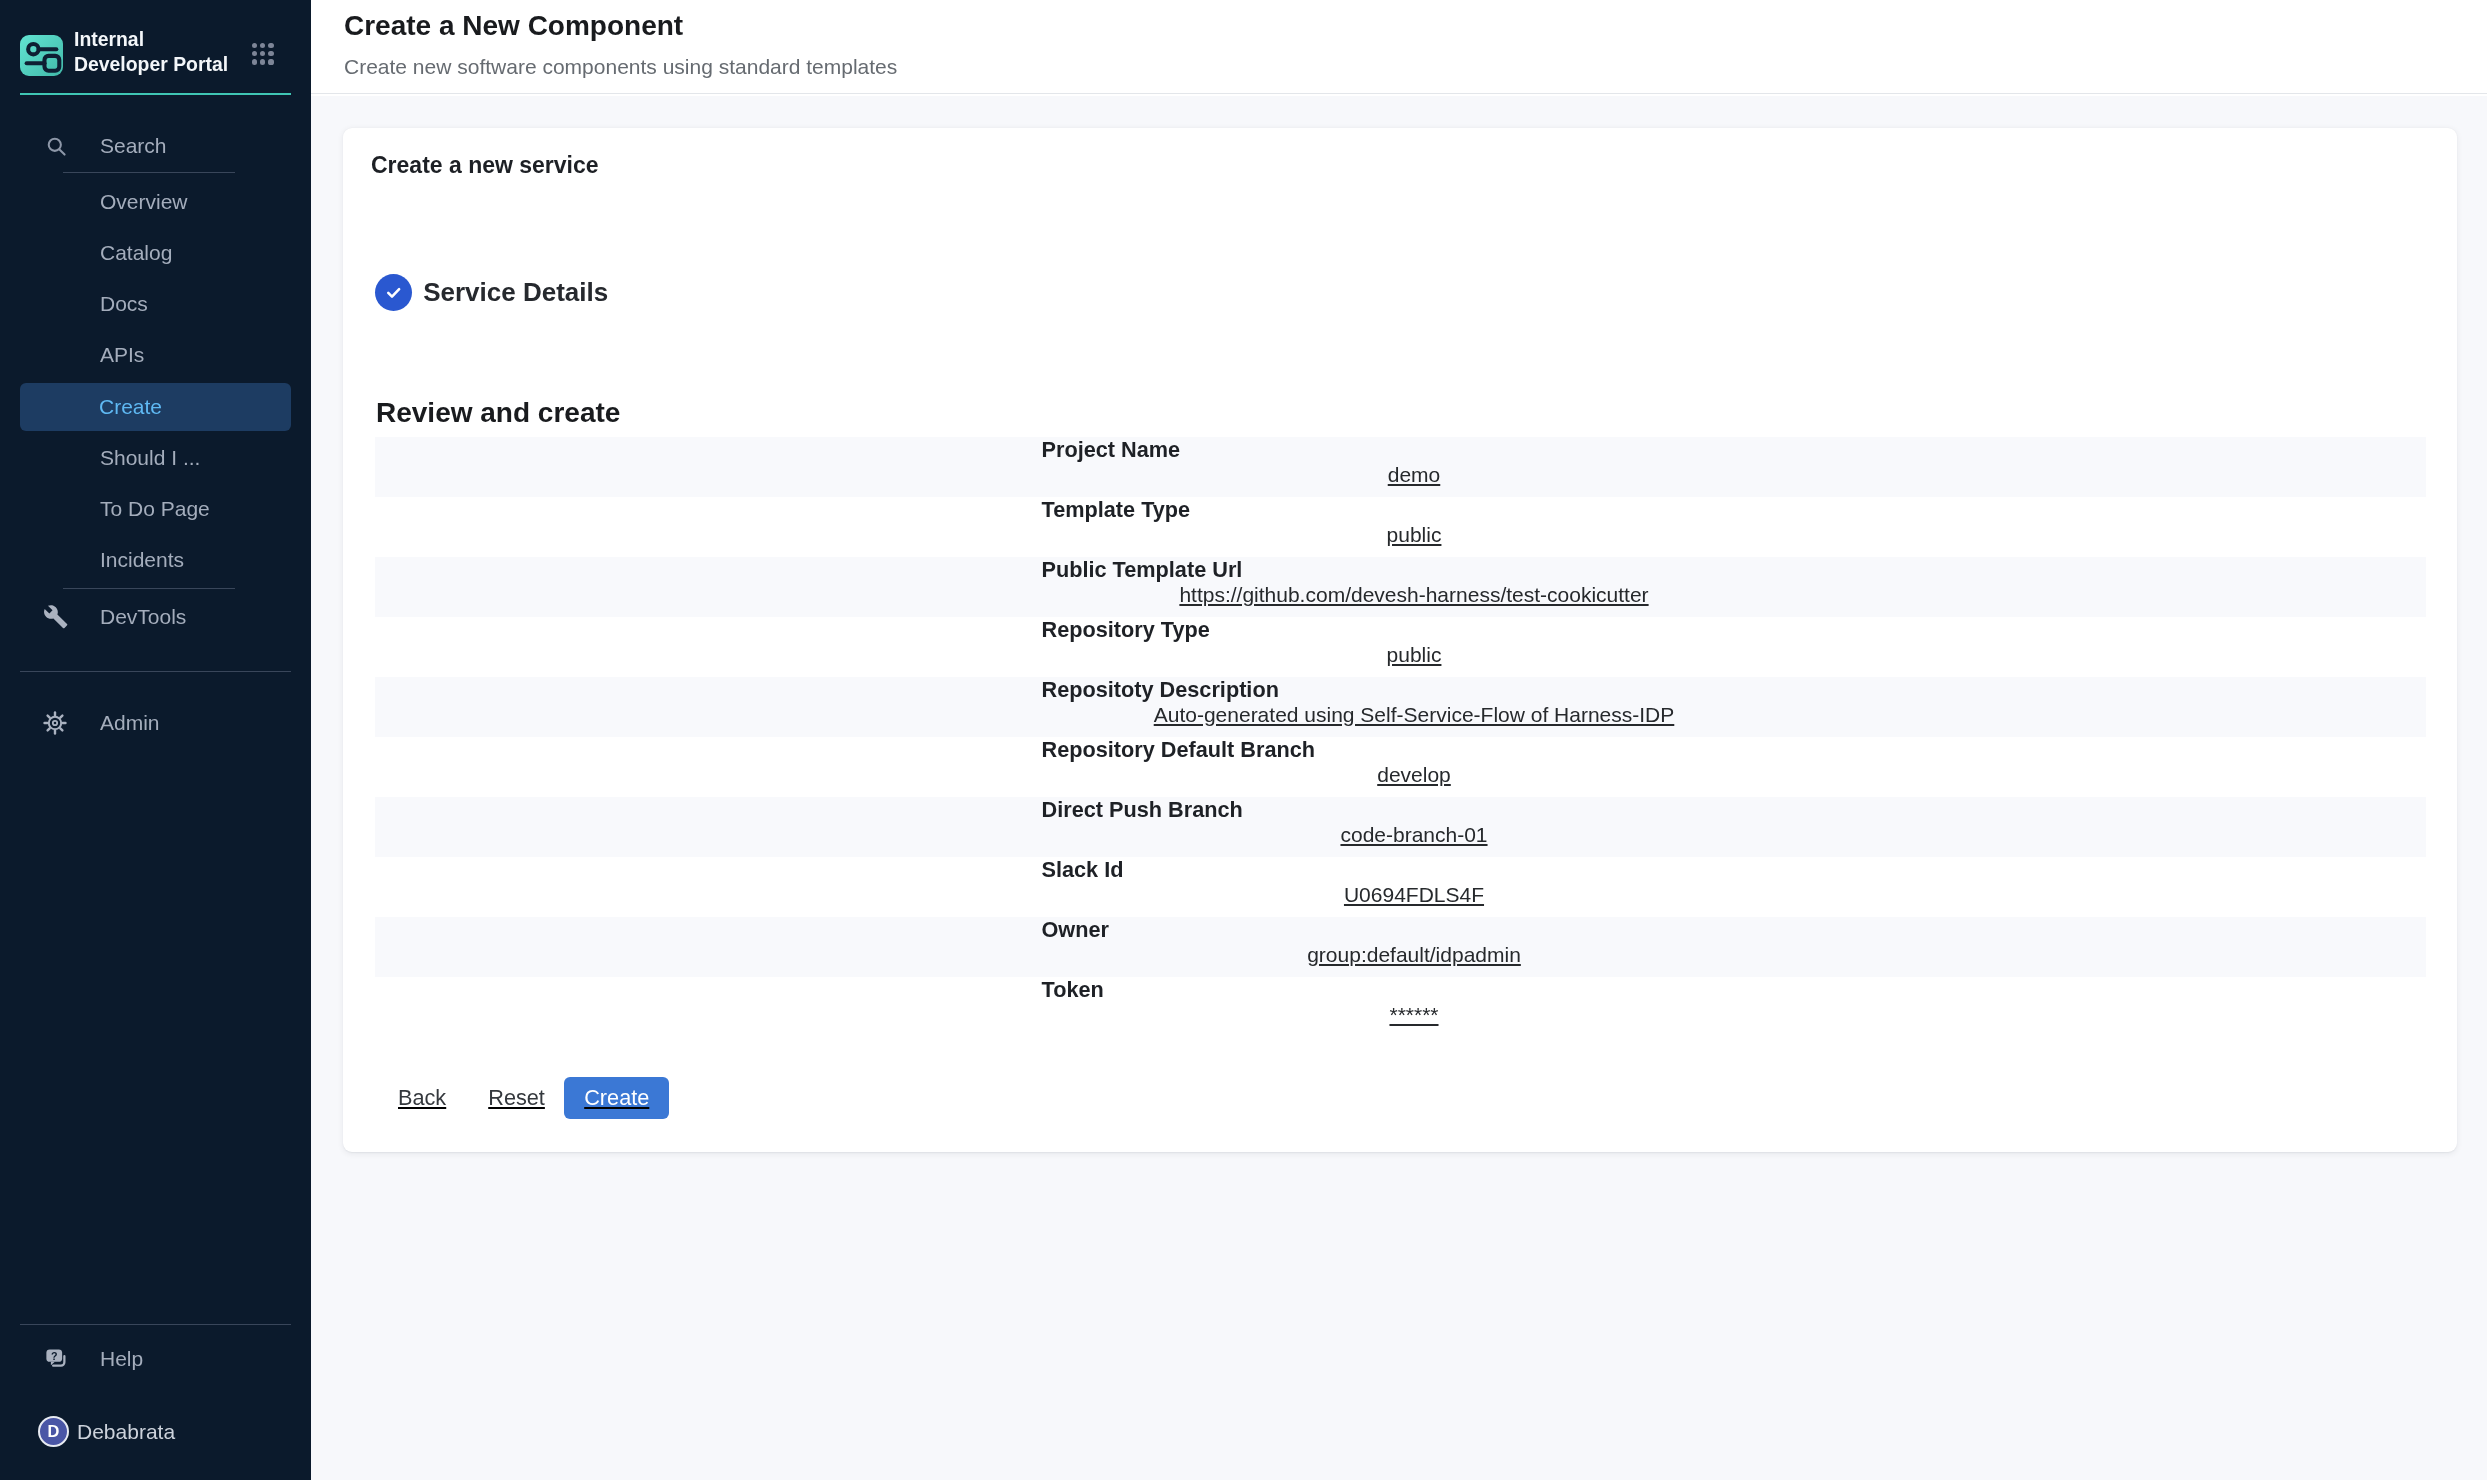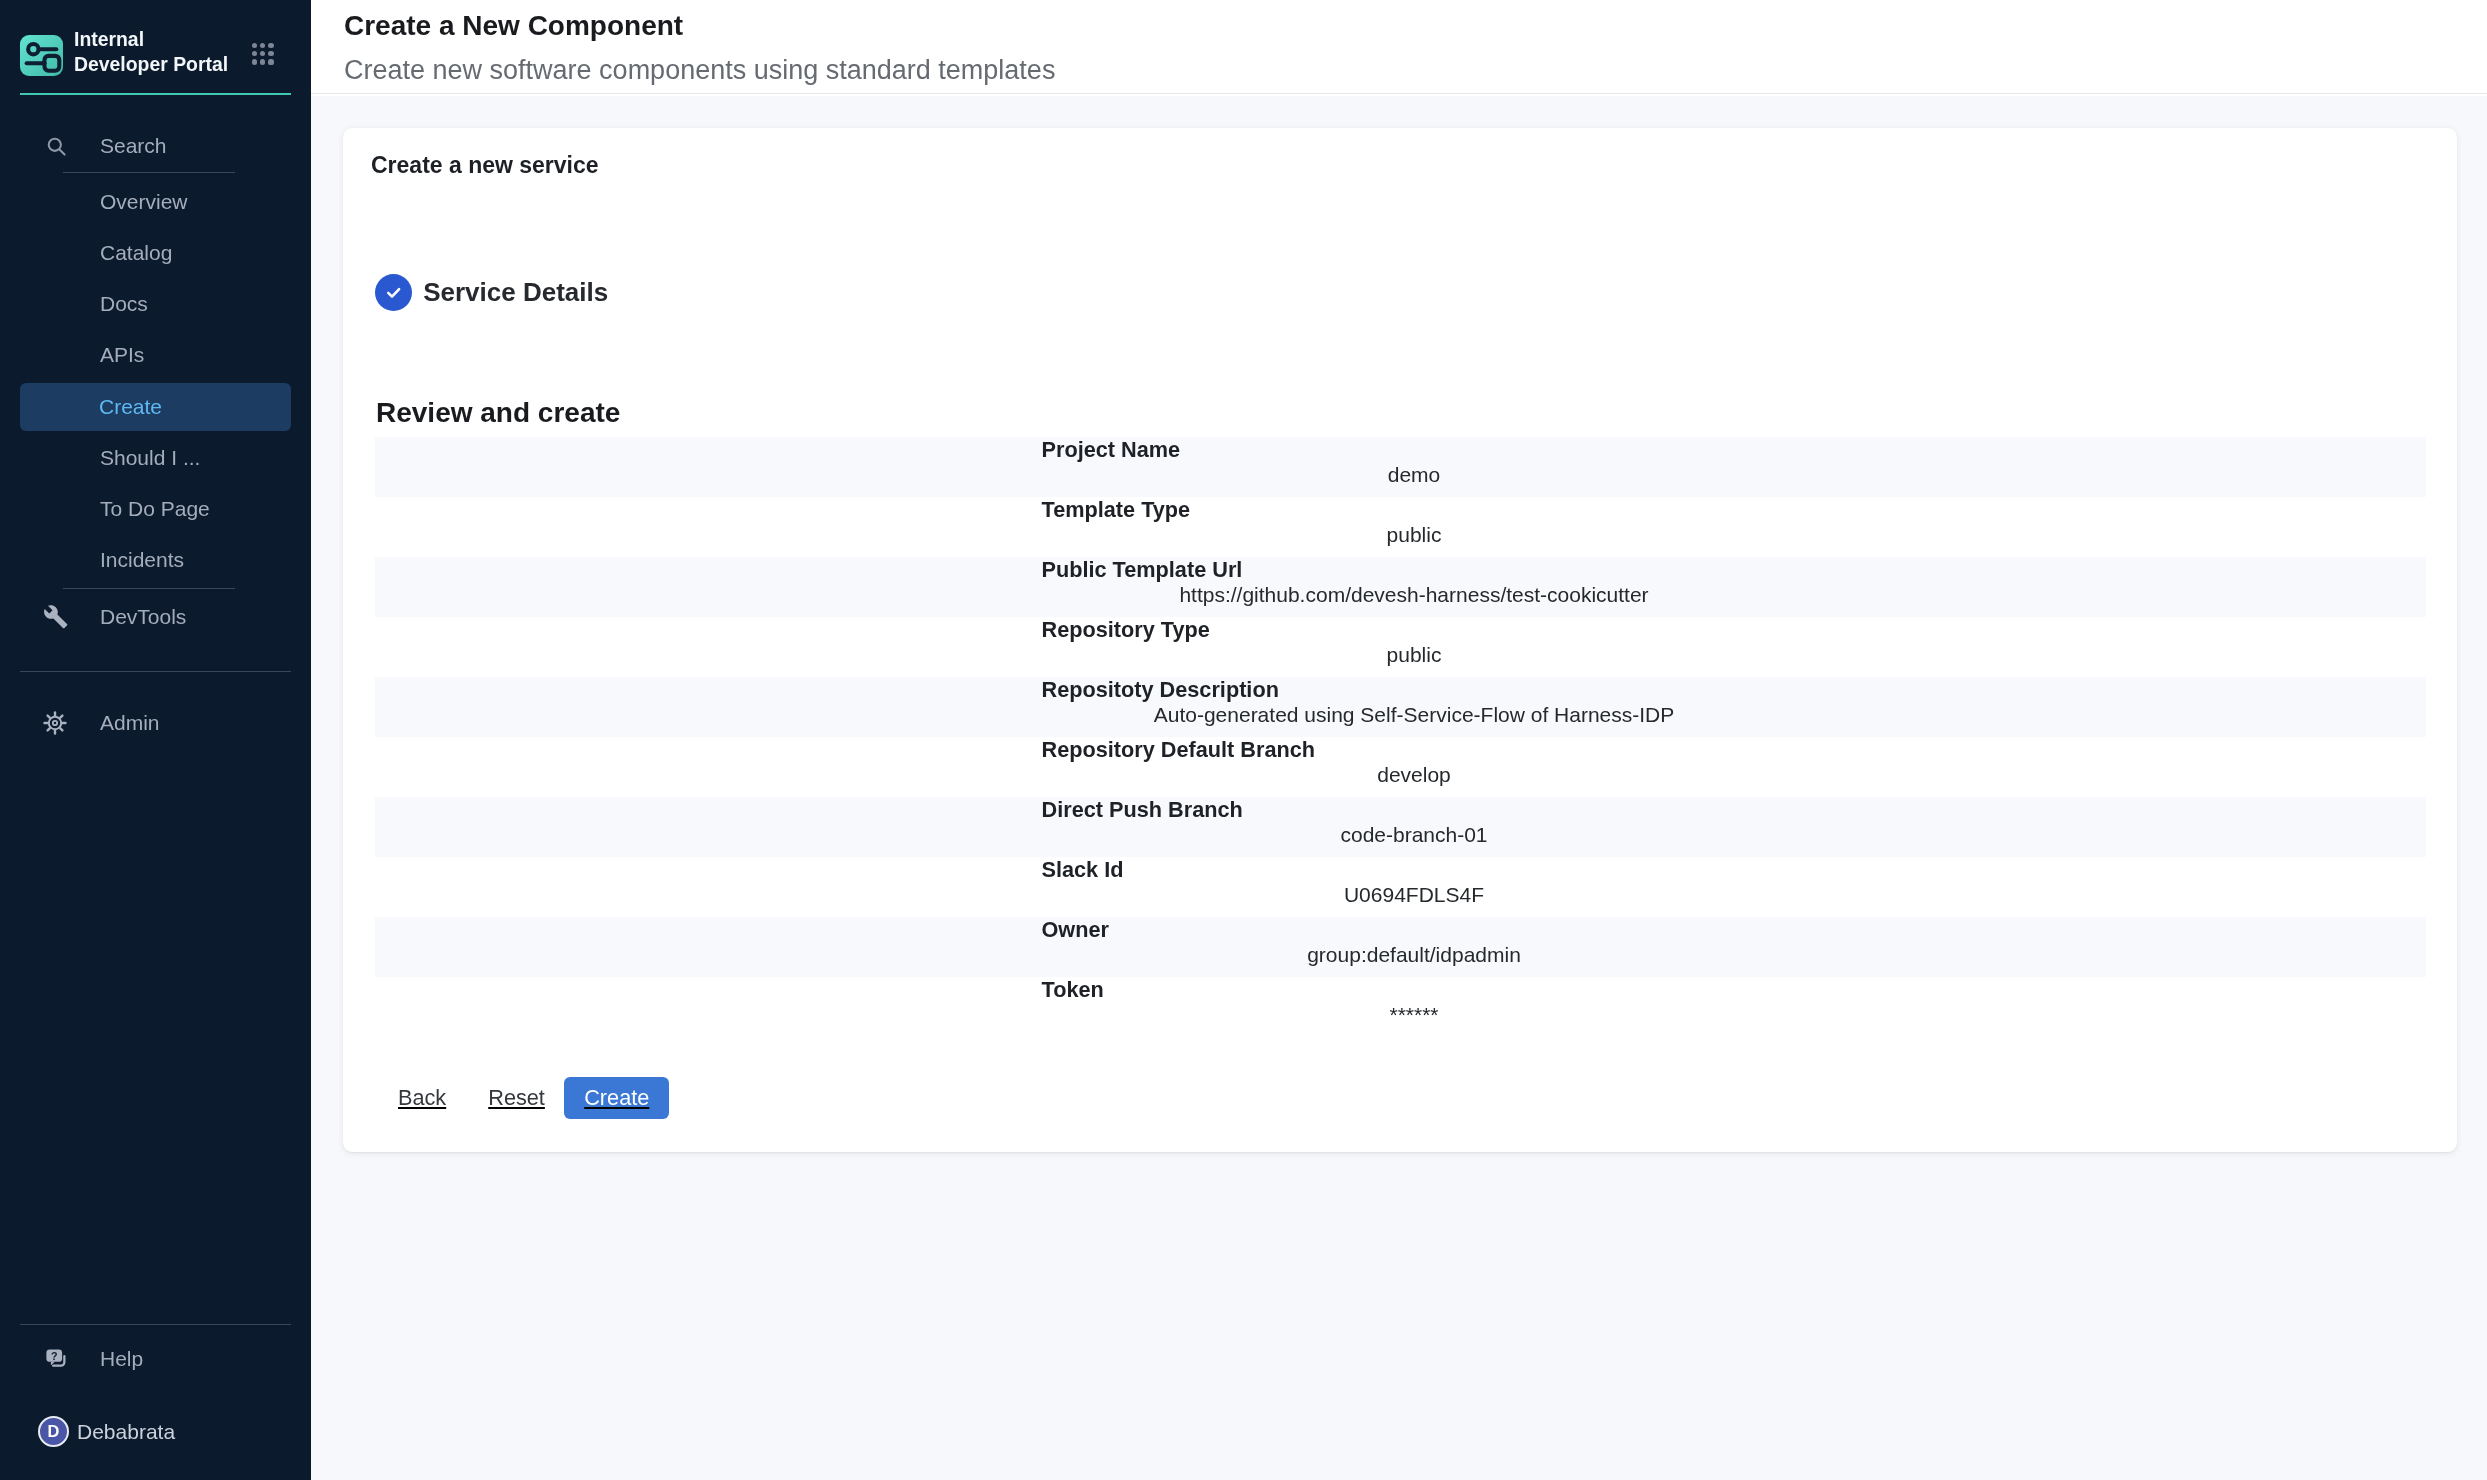--- a/index.html
+++ b/index.html
@@ -37,38 +37,38 @@
   .divider-long{position:absolute;left:20px;width:271px;height:0.7px;background:#39465a;}
 
   .avatar{position:absolute;left:38px;top:1416px;width:31px;height:31px;border-radius:50%;
     background:#4a56a6;border:2.2px solid #e8ebf2;display:flex;align-items:center;justify-content:center;
     color:#fff;font-size:16.4px;font-weight:bold;cursor:pointer;}
   .user-name{position:absolute;left:77px;top:1416px;height:31px;display:flex;align-items:center;color:#ccd2db;font-size:21px;cursor:pointer;}
 
   
   .main-header{position:absolute;left:311px;top:0;width:2176px;height:94px;background:#fff;border-bottom:1.5px solid #e3e6ea;}
   .page-title{position:absolute;left:33px;top:9.7px;font-size:28px;font-weight:600;color:#191b1e;}
-  .page-subtitle{position:absolute;left:33px;top:55px;font-size:27px;color:#666b71;text-align:right;}
+  .page-subtitle{position:absolute;left:33px;top:55px;font-size:21px;color:#666b71;text-align:right;}
 
   .content{position:absolute;left:311px;top:96px;width:2176px;height:1385px;background:var(--content-bg);}
   .card{position:absolute;left:32px;top:32px;width:2114px;height:1024px;background:#fff;border-radius:9px;
     box-shadow:0 1.5px 6px rgba(16,24,40,.07),0 0.7px 1.5px rgba(16,24,40,.05);}
   .card-title{position:absolute;left:28px;top:24px;font-size:23px;font-weight:600;color:#1d2025;}
 
   .stepper{position:absolute;left:32px;top:146px;display:flex;align-items:center;}
   .check-circle{width:37px;height:37px;border-radius:50%;background:var(--check-blue);display:flex;align-items:center;justify-content:center;}
   .step-label{margin-left:11.2px;font-size:26px;font-weight:600;color:#26292e;}
 
   .review-title{position:absolute;left:33px;top:268px;font-size:28px;font-weight:bold;color:#191b1e;line-height:33px;}
 
   .review-table{position:absolute;left:32px;top:309px;width:2051px;}
   .rv-row{display:flex;align-items:center;height:60px;padding-left:27px;background:#fff;flex-direction:column;}
   .rv-row:nth-child(odd){background:var(--row-alt);}
   .rv-row .lbl{width:745px;font-size:21.7px;font-weight:bold;color:#1e2126;}
-  .rv-row .val{font-size:21px;color:#26292c;}
+  .rv-row .val{font-size:21px;color:#26292c;text-decoration:underline;}
 
   .btn-row{position:absolute;left:55px;top:949px;height:42px;display:flex;align-items:center;text-decoration:underline;}
   .text-btn{background:none;border:none;font-family:"Liberation Sans",sans-serif;font-size:21.7px;font-weight:500;color:#34383d;cursor:pointer;}
   .btn-reset{margin-left:42px;}
   .btn-create{margin-left:19.4px;width:105px;height:42px;border:none;border-radius:6px;background:var(--button-blue);
     color:#fff;font-family:"Liberation Sans",sans-serif;font-size:21.7px;font-weight:500;cursor:pointer;}
 </style>
 </head>
 <body>
 

